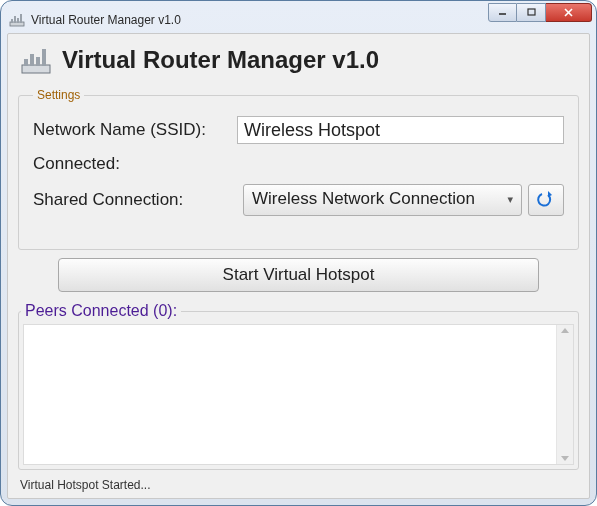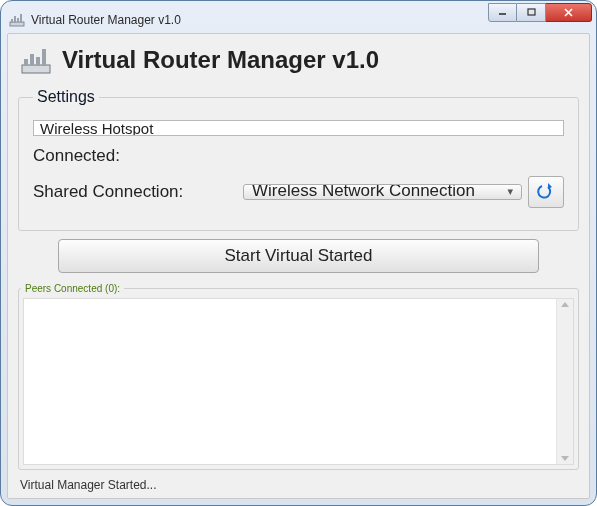--- a/index.html
+++ b/index.html
@@ -88,49 +88,49 @@
     color: #222;
   }
   fieldset.settings {
     border: 1px solid #cfcfcf;
     border-radius: 3px;
     margin: 4px 0 8px 0;
     padding: 14px 14px 18px 14px;
     background: #f0f0f0;
   }
   fieldset.settings legend {
-    font-size: 16px;
-    color: #0f172a;
+    font-size: 12px;
+    color: #a16207;
     padding: 0 4px;
   }
   .form-row {
     display: flex;
     align-items: center;
     margin-bottom: 10px;
   }
   .form-label {
     width: 204px;
     font-size: 17px;
     color: #222;
     white-space: nowrap;
   }
   .text-input {
     flex: 1;
-    height: 16px;
+    height: 28px;
     background: #fff;
     border: 1px solid #b9b9b9;
-    font-size: 15px;
+    font-size: 18px;
     padding: 2px 6px;
     font-family: inherit;
     color: #222;
   }
-  .select-row { margin-bottom: 4px; gap: 6px; }
+  .select-row { margin-bottom: 15px; gap: 6px; }
   .select {
     flex: 1;
-    height: 16px;
+    height: 32px;
     background: linear-gradient(#fdfdfd, #e4e4e4);
     border: 1px solid #aeaeae;
     border-radius: 3px;
     font-size: 17px;
     padding: 0 24px 2px 8px;
     font-family: inherit;
     color: #222;
     position: relative;
     display: flex;
     align-items: center;
@@ -166,22 +166,22 @@
   fieldset.peers {
     border: 1px solid #cfcfcf;
     border-radius: 3px;
     margin: 8px 0 4px 0;
     padding: 2px 2px 2px 2px;
     flex: 1;
     display: flex;
     min-height: 0;
   }
   fieldset.peers legend {
-    font-size: 10px;
-    color: #4d7c0f;
+    font-size: 16px;
+    color: #4c1d95;
     padding: 0 4px;
   }
   .peers-list {
     flex:1;
     background: #fff;
     border: 1px solid #dcdcdc;
     position: relative;
     overflow: hidden;
     margin: 2px;
   }
@@ -257,20 +257,21 @@
           <rect x="22" y="5" width="4" height="17" fill="#9aa2ab"></rect>
         </svg>
       </span>
       <span class="app-title">Virtual Router Manager v1.0</span>
     </div>
 
     <fieldset class="settings">
       <legend>Settings</legend>
 
       <div class="form-row">
+        <span class="form-label">Network Name (SSID):</span>
         <input class="text-input" type="text" value="Wireless Hotspot" style="">
       </div>
 
       <div class="form-row">
         <span class="form-label">Connected:</span>
       </div>
 
       <div class="form-row select-row">
         <span class="form-label">Shared Connection:</span>
         <div class="select">
@@ -278,30 +279,30 @@
         </div>
         <div class="refresh-btn">
           <svg width="20" height="18">
             <path d="M6 3 A6 6 0 1 0 12 4" fill="none" stroke="#1a6fd6" stroke-width="2"></path>
             <polygon points="12,0 16,4 12,6" fill="#1a6fd6"></polygon>
           </svg>
         </div>
       </div>
     </fieldset>
 
-    <button class="start-btn">Start Virtual Started</button>
+    <button class="start-btn">Start Virtual Hotspot</button>
 
     <fieldset class="peers">
       <legend>Peers Connected (0):</legend>
       <div class="peers-list">
         <div class="peers-scroll">
           <div class="scroll-arrow up"></div>
           <div class="scroll-arrow down"></div>
         </div>
       </div>
     </fieldset>
 
     <div class="statusbar">
-      <span>Virtual Manager Started...</span>
+      <span>Virtual Hotspot Started...</span>
     </div>
 
   </div>
 </div>
 
 </body></html>

